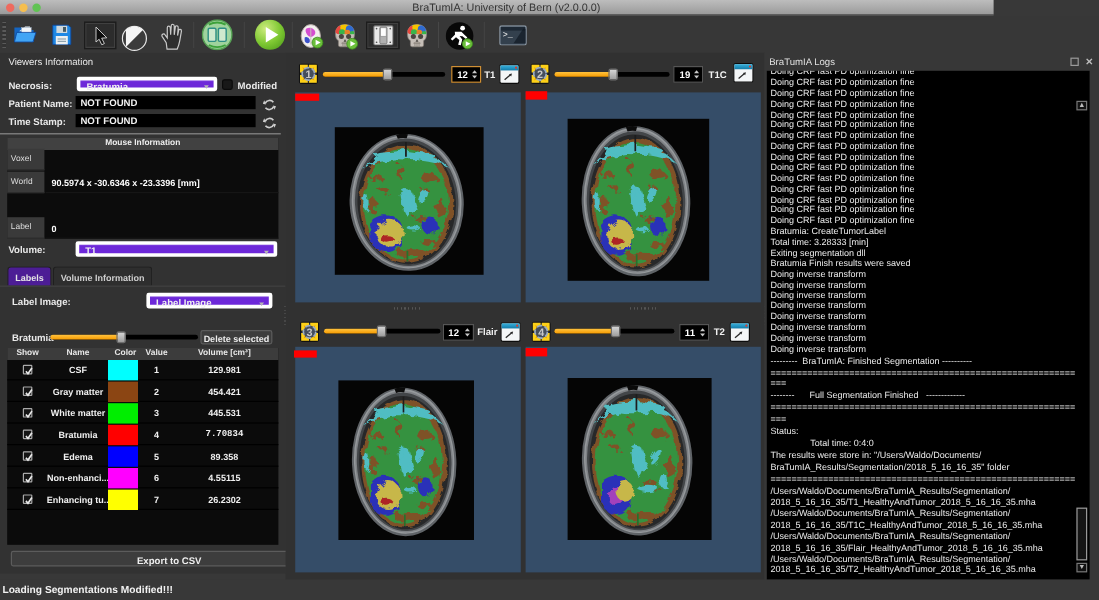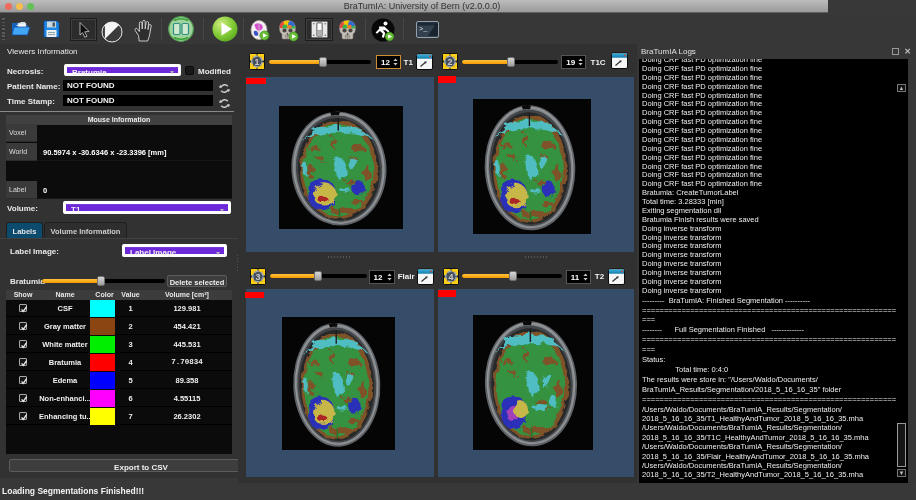--- a/index.html
+++ b/index.html
@@ -383,21 +383,21 @@
         </div>
       <div class="mrow" style="top:66px;">
           <div class="k">Label</div>
           <div class="v">0</div>
         </div>
     </div>
 
     <div class="lbl" style="left:7px; top:160px;">Volume:</div>
     <div class="combo" style="left:63px; top:157px; width:168px; height:13px;">T1<span class="arr" style="top:5px;"></span></div>
 
-    <div class="tab" style="left:6px; width:37px; background:#0c4a6e;">Labels</div>
+    <div class="tab" style="left:6px; width:37px; background:#4c1d95;">Labels</div>
     <div class="tab" style="left:44px; width:83px; background:#2e2e2e; color:#cfcfcf;">Volume Information</div>
     <div class="abs" style="left:0; top:194px; width:238px; height:1px; background:#414141;"></div>
 
     <div class="lbl" style="left:10px; top:203px;">Label Image:</div>
     <div class="combo" style="left:122px; top:200px; width:105px; height:13px;">Label Image<span class="arr" style="top:5px;"></span></div>
 
     <div class="lbl" style="left:10px; top:233px;">Bratumia</div>
     <div class="slider" style="left:42px; top:235px; width:123px;">
       <div class="sfill" style="width:58px;"></div>
       <div class="shandle" style="left:55px;"></div>
@@ -631,15 +631,15 @@
 2018_5_16_16_35/T1_HealthyAndTumor_2018_5_16_16_35.mha
 /Users/Waldo/Documents/BraTumIA_Results/Segmentation/
 2018_5_16_16_35/T1C_HealthyAndTumor_2018_5_16_16_35.mha
 /Users/Waldo/Documents/BraTumIA_Results/Segmentation/
 2018_5_16_16_35/Flair_HealthyAndTumor_2018_5_16_16_35.mha
 /Users/Waldo/Documents/BraTumIA_Results/Segmentation/
 2018_5_16_16_35/T2_HealthyAndTumor_2018_5_16_16_35.mha</div><div class="abs" style="left:258px; top:25px; width:9px; height:8px; border:1px solid #777; background:#111; color:#bbb; font-size:6px; line-height:6px; text-align:center;">▲</div><div class="abs" style="left:258px; top:364px; width:9px; height:44px; border:1px solid #999; background:#151515;"></div><div class="abs" style="left:258px; top:410px; width:9px; height:8px; border:1px solid #777; background:#111; color:#bbb; font-size:6px; line-height:6px; text-align:center;">▼</div></div>
   </div>
 
   <div id="statusbar">
-      <div>Loading Segmentations Finished!!!</div>
+      <div>Loading Segmentations Modified!!!</div>
     </div>
 </div>
 
 </body></html>

